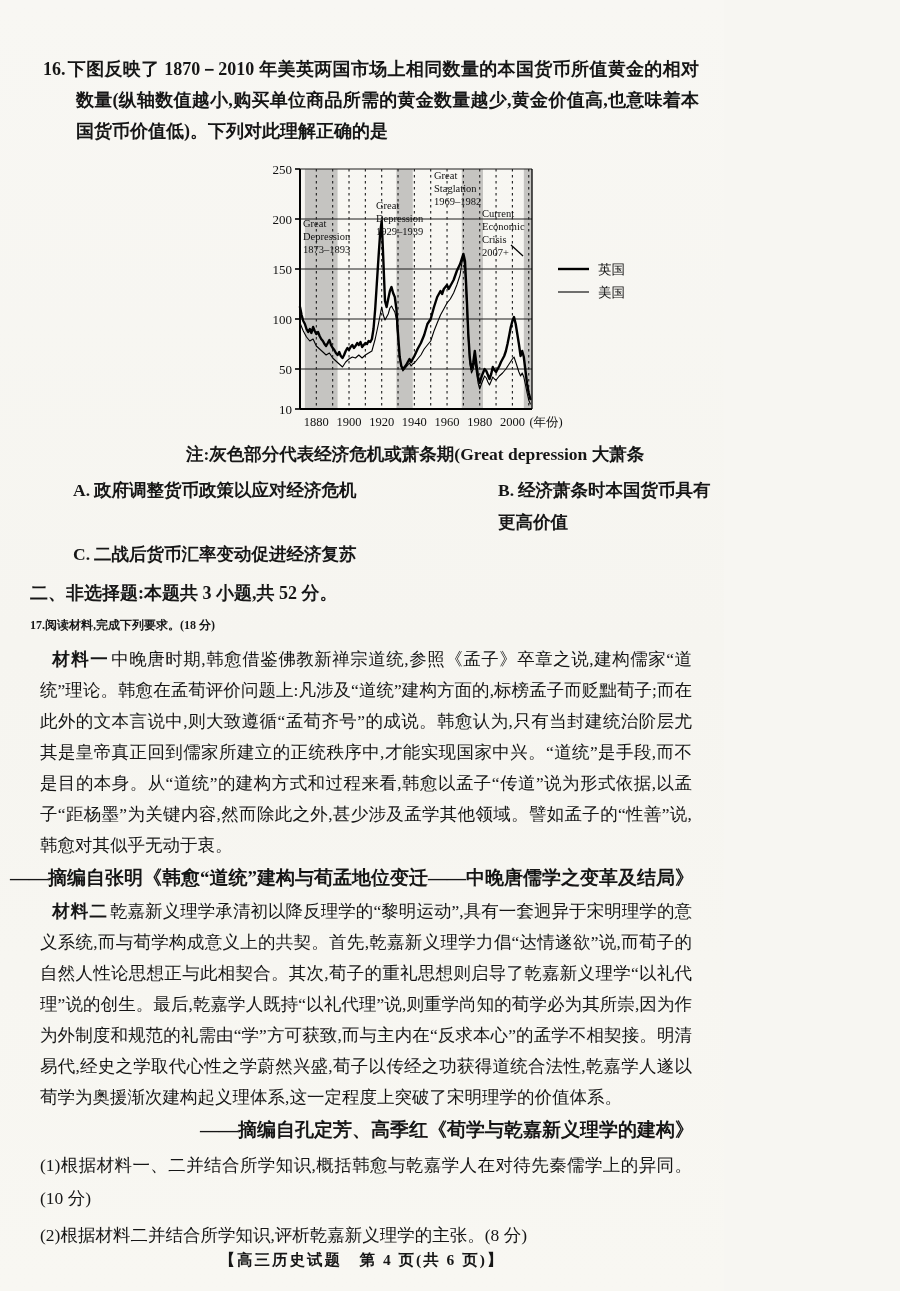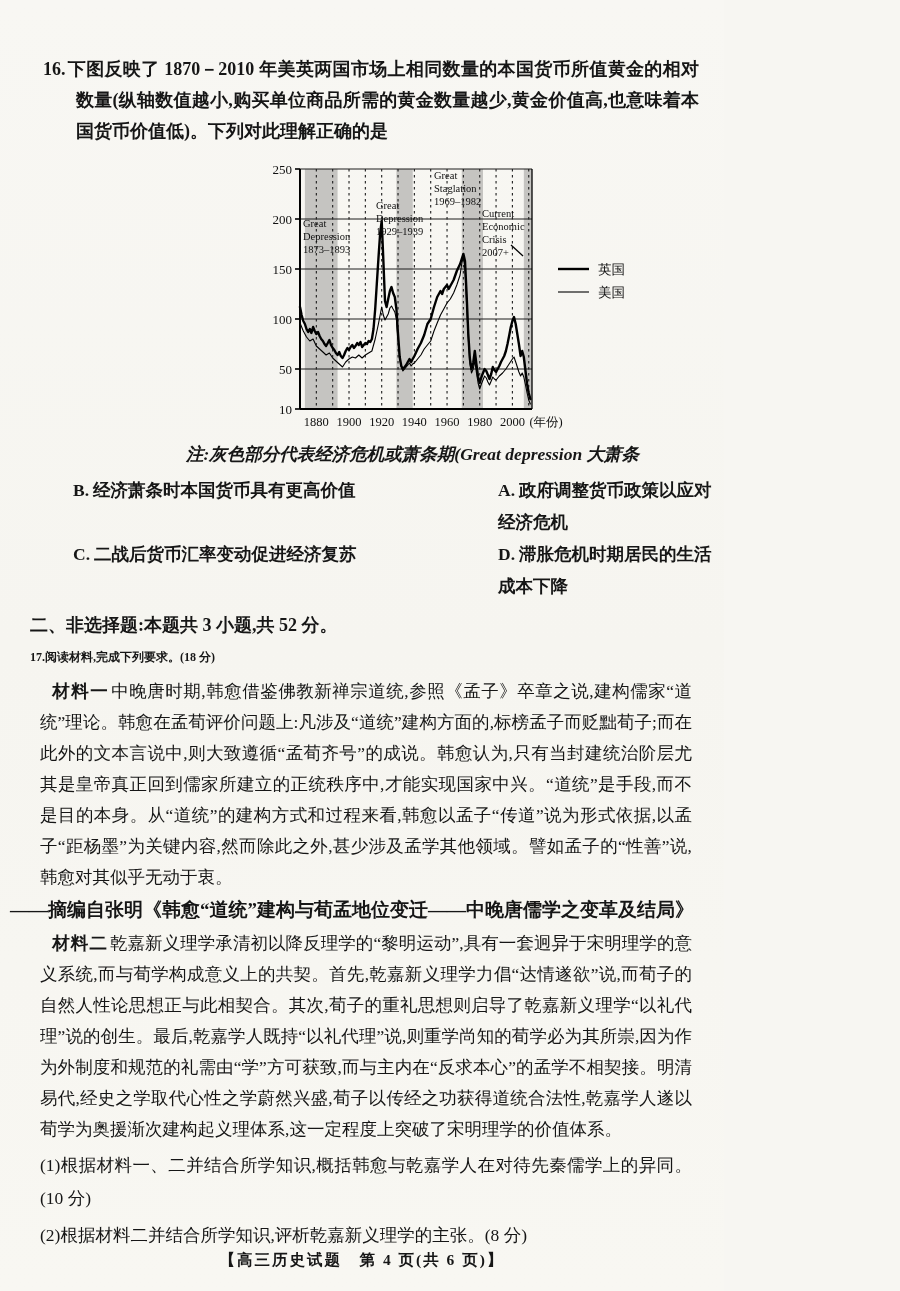--- a/index.html
+++ b/index.html
@@ -18,21 +18,21 @@
     padding:54px 25px 0 43px;
     font-size:18px;line-height:31px;font-weight:700;
     text-align:justify;
   }
   .q16 .stem-wrap{display:block;padding-left:33px;text-indent:-33px;}
   .q16 .qnum{padding-right:2px;}
   
   .chart-wrap{margin:10px 0 0 252px;width:420px;height:276px;}
   svg text{font-family:"Liberation Serif","DejaVu Serif",serif;}
   
-  .note{font-size:17.5px;line-height:30px;font-weight:700;margin-top:6px;font-style:italic;}
+  .note{font-size:17.5px;line-height:30px;font-weight:700;margin-top:6px;}
   .note .n1{margin-left:186px;}
   .note .n2{margin-left:205px;}
   
   .options{
     margin-top:5px;padding-left:73px;
     display:grid;grid-template-columns:425px 1fr;
     font-size:17.5px;line-height:32px;font-weight:700;
     row-gap:0;
   }
   .opt .olabel{padding-right:4px;}
@@ -141,35 +141,35 @@
         <line x1="306" y1="135" x2="337" y2="135" stroke="#000" stroke-width="1.1"></line>
         <text x="346" y="140" font-size="13.5" fill="#111">美国</text>
       </svg>
   </div>
 
   <div class="note">
     <div class="n1">注:灰色部分代表经济危机或萧条期(Great depression 大萧条</div>
   </div>
 
   <div class="options">
+    <div class="opt"><span class="olabel">A.</span><span>政府调整货币政策以应对经济危机</span></div>
     <div class="opt"><span class="olabel">B.</span><span>经济萧条时本国货币具有更高价值</span></div>
-    <div class="opt"><span class="olabel">A.</span><span>政府调整货币政策以应对经济危机</span></div>
     <div class="opt"><span class="olabel">C.</span><span>二战后货币汇率变动促进经济复苏</span></div>
-    <div class="opt"><span class="olabel">D.</span><span>滞胀危机时期居民的生活成本下降</span></div>
   </div>
 
   <div class="sec-heading">二、非选择题:本题共 3 小题,共 52 分。</div>
 
   <div class="q17-header">17.阅读材料,完成下列要求。(18 分)</div>
 
   <p class="material"><span class="mlabel">材料一</span><span>中晚唐时期,韩愈借鉴佛教新禅宗道统,参照《孟子》卒章之说,建构儒家“道统”理论。韩愈在孟荀评价问题上:凡涉及“道统”建构方面的,标榜孟子而贬黜荀子;而在此外的文本言说中,则大致遵循“孟荀齐号”的成说。韩愈认为,只有当封建统治阶层尤其是皇帝真正回到儒家所建立的正统秩序中,才能实现国家中兴。“道统”是手段,而不是目的本身。从“道统”的建构方式和过程来看,韩愈以孟子“传道”说为形式依据,以孟子“距杨墨”为关键内容,然而除此之外,甚少涉及孟学其他领域。譬如孟子的“性善”说,韩愈对其似乎无动于衷。</span></p>
 
   <div class="source">——摘编自张明《韩愈“道统”建构与荀孟地位变迁——中晚唐儒学之变革及结局》</div>
 
   <p class="material"><span class="mlabel">材料二</span><span>乾嘉新义理学承清初以降反理学的“黎明运动”,具有一套迥异于宋明理学的意义系统,而与荀学构成意义上的共契。首先,乾嘉新义理学力倡“达情遂欲”说,而荀子的自然人性论思想正与此相契合。其次,荀子的重礼思想则启导了乾嘉新义理学“以礼代理”说的创生。最后,乾嘉学人既持“以礼代理”说,则重学尚知的荀学必为其所崇,因为作为外制度和规范的礼需由“学”方可获致,而与主内在“反求本心”的孟学不相契接。明清易代,经史之学取代心性之学蔚然兴盛,荀子以传经之功获得道统合法性,乾嘉学人遂以荀学为奥援渐次建构起义理体系,这一定程度上突破了宋明理学的价值体系。</span></p>
 
+  <div class="source">——摘编自孔定芳、高季红《荀学与乾嘉新义理学的建构》</div>
 
   <div class="subq">(1)根据材料一、二并结合所学知识,概括韩愈与乾嘉学人在对待先秦儒学上的异同。(10 分)</div>
   <div class="subq">(2)根据材料二并结合所学知识,评析乾嘉新义理学的主张。(8 分)</div>
 
   <div class="footer">【高三历史试题　第 4 页(共 6 页)】</div>
 
 </div>
 
 </body></html>

